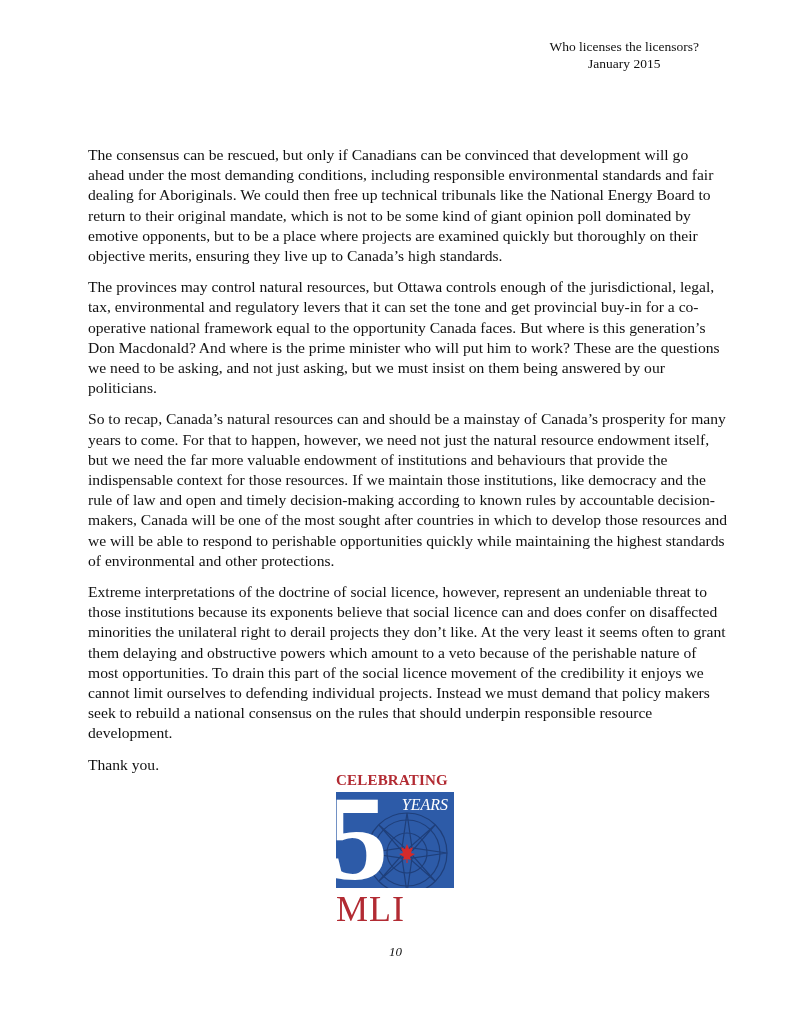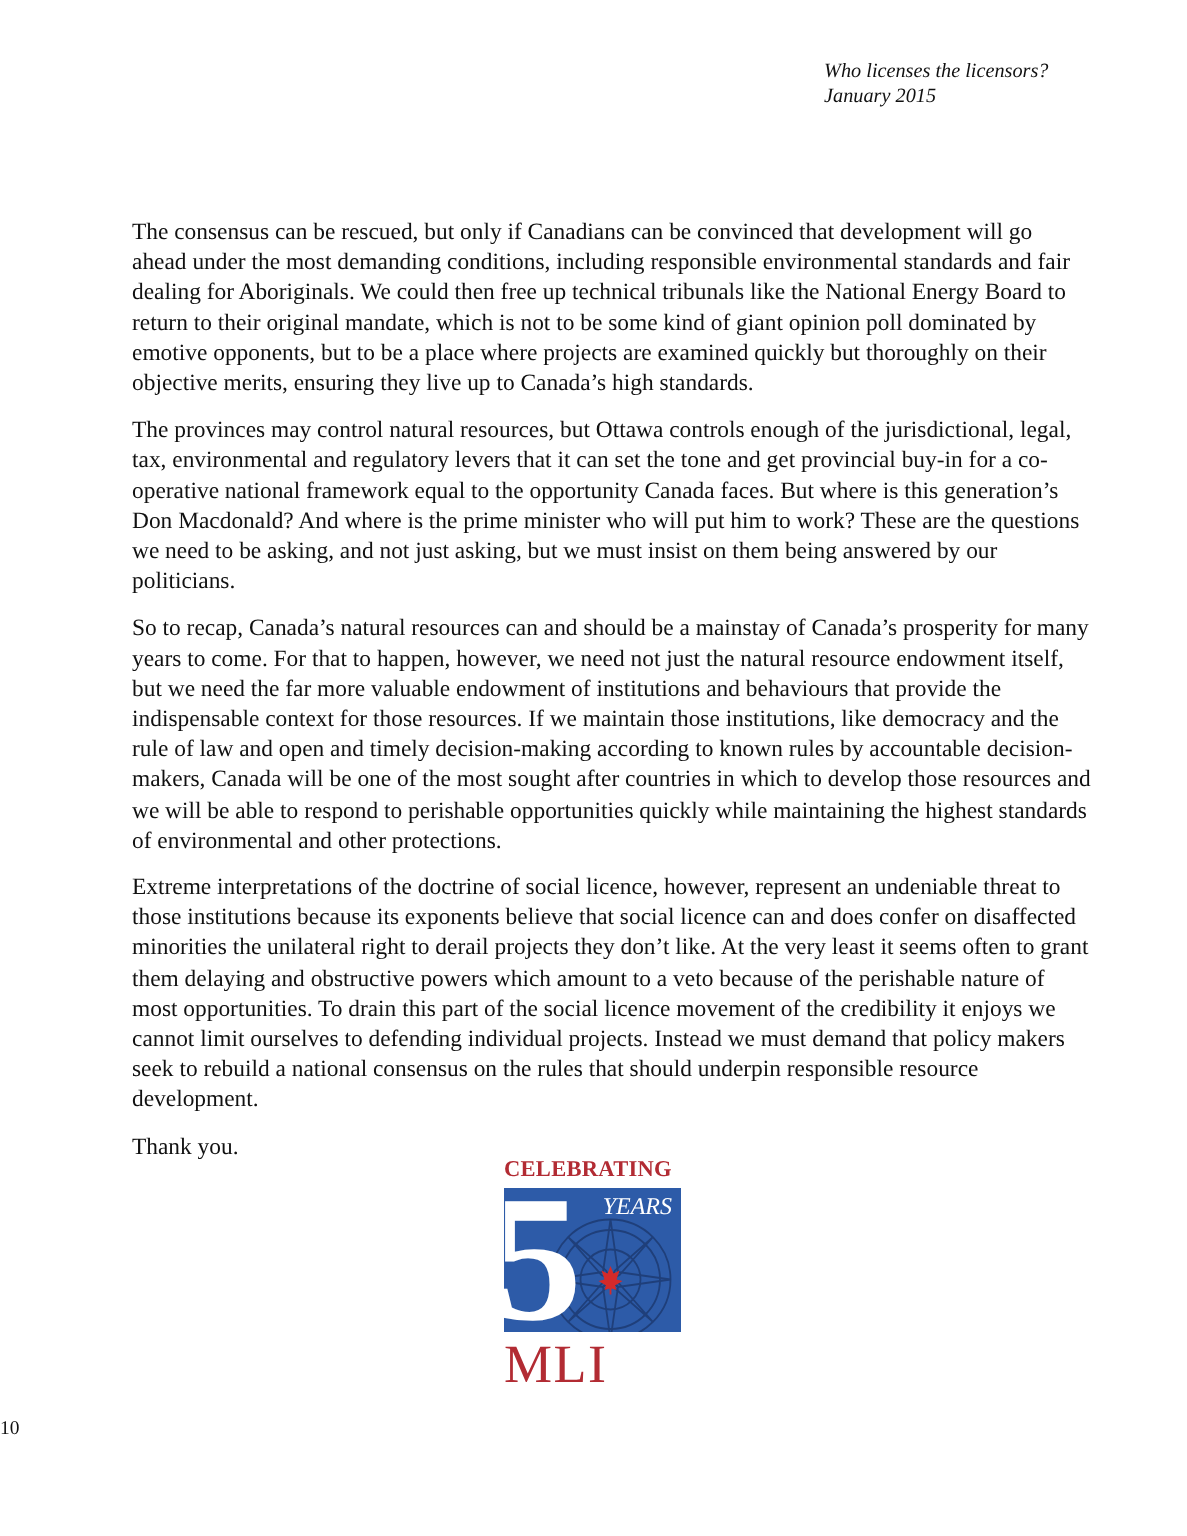--- a/index.html
+++ b/index.html
@@ -3,21 +3,21 @@
 <meta charset="utf-8">
 <style>
   html, body { margin: 0; padding: 0; background: #ffffff; }
   body {
     width: 791px; height: 1024px; position: relative; overflow: hidden;
     font-family: "Liberation Serif", "DejaVu Serif", serif;
     color: #111;
   }
   .header {
     position: absolute; right: 92px; top: 38px;
-    text-align: left; font-style: italic; font-size: 13.5px; line-height: 17px;
+    text-align: center; font-size: 13.5px; line-height: 17px;
     color: #111;
     margin-left: 27px;
   }
   .body-text {
     position: absolute; left: 88px; top: 117px; width: 640px;
     font-size: 15.6px; line-height: 20.2px; margin-top: 28px;
   }
   .body-text p { margin: 0 0 11px 0; }
   .logo {
     position: absolute; left: 336px; top: 772px; width: 120px; height: 160px;
@@ -40,22 +40,23 @@
     position: absolute; right: 6px; top: 4px; color: #ffffff;
     font-size: 16px; font-family: "Liberation Serif", serif; font-style: italic;
   }
   .logo svg.compass { position: absolute; left: 28px; top: 18px; }
   .logo .mli {
     position: absolute; left: 0; top: 116px; width: 118px; 
     font-size: 36px; color: #b22b33; letter-spacing: 1px;
     font-family: "Liberation Serif", serif;
   }
   .page-number {
-    position: absolute; left: 0; width: 791px; top: 944px; text-align: left;
+    position: absolute; left: 0; width: 791px; top: 944px; text-align: center;
     font-size: 13px;
+    font-style: italic;
   }
 </style>
 </head>
 <body>
 
 <div class="header">
   <div>Who licenses the licensors?</div>
   <div>January 2015</div>
 </div>
 

